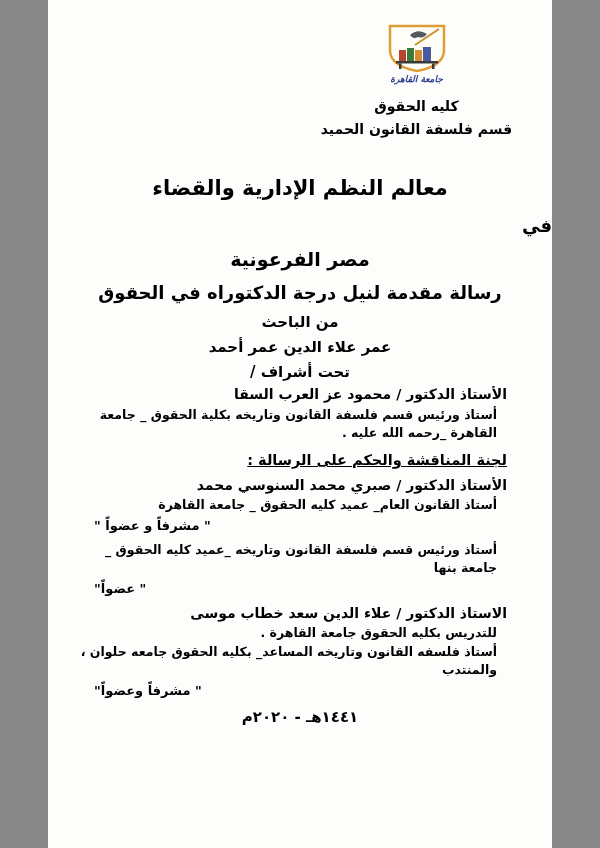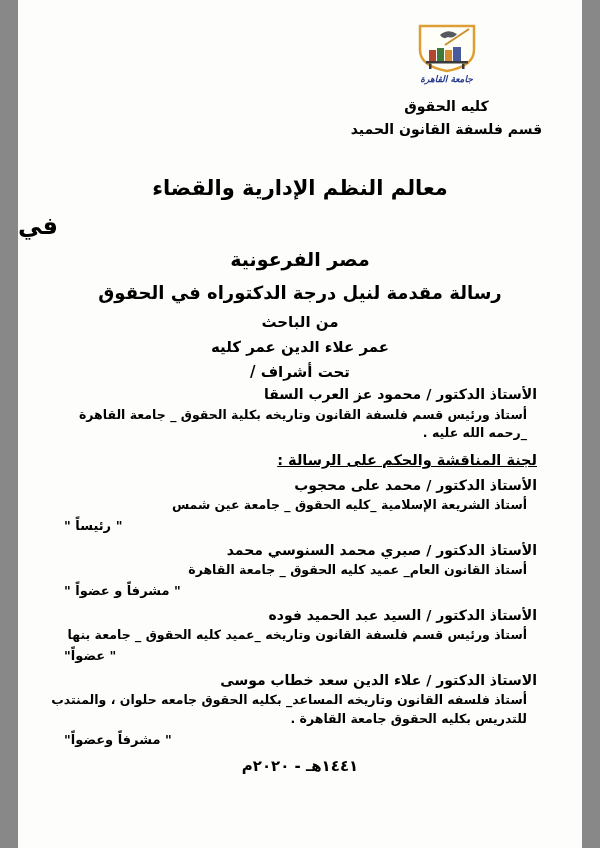--- a/index.html
+++ b/index.html
@@ -1,17 +1,17 @@
 <!DOCTYPE html>
 <html lang="ar" dir="rtl"><head>
 <meta charset="utf-8">
 <style>
   html, body { margin: 0; padding: 0; background: #888; }
   .page {
-    width: 564px;
+    width: 504px;
     height: 848px;
     margin: 0 auto;
     background: #fdfdfc;
     position: relative;
     overflow: hidden;
     font-family: "DejaVu Sans", sans-serif;
     font-weight: bold;
     color: #000;
     direction: rtl;
   }
@@ -33,21 +33,21 @@
     margin-top: 0px;
     letter-spacing: 1px;
   }
   .faculty   { font-size: 14px; margin-top: 12px; }
   .department{ font-size: 14px; margin-top: 7px; }
 
   
   .main { position: absolute; top: 174px; left: 0; right: 0; }
 
   .title       { font-size: 21px; line-height: 28px; text-align: center; }
-  .in-word     { font-size: 24px; line-height: 24px; text-align: left; margin-top: 12px; }
+  .in-word     { font-size: 18px; line-height: 24px; text-align: right; margin-top: 12px; }
   .subtitle    { font-size: 19px; line-height: 26px; text-align: center; margin-top: 8px; }
   .thesis-line { font-size: 18px; line-height: 26px; text-align: center; margin-top: 8px; }
   .by-label    { font-size: 15px; line-height: 21px; text-align: center; margin-top: 6px; }
   .researcher  { font-size: 15px; line-height: 21px; text-align: center; margin-top: 4px; }
   .supervision { font-size: 15px; line-height: 21px; text-align: center; margin-top: 4px; }
 
   .sup-name {
     font-size: 14px; line-height: 19px;
     text-align: right; padding-right: 45px; padding-left: 30px;
     margin-top: 2px;
@@ -115,51 +115,45 @@
     <div class="department">قسم فلسفة القانون الحميد</div>
   </div>
 
   <div class="main">
 
     <div class="title">معالم النظم الإدارية والقضاء</div>
     <div class="in-word">في</div>
     <div class="subtitle">مصر الفرعونية</div>
     <div class="thesis-line">رسالة مقدمة لنيل درجة الدكتوراه في الحقوق</div>
     <div class="by-label">من الباحث</div>
-    <div class="researcher">عمر علاء الدين عمر كليه</div>
+    <div class="researcher">عمر علاء الدين عمر أحمد</div>
     <div class="supervision">تحت أشراف /</div>
 
     <div class="sup-name">الأستاذ الدكتور / محمود عز العرب السقا</div>
     <div class="sup-desc">أستاذ ورئيس قسم فلسفة القانون وتاريخه بكلية الحقوق _ جامعة القاهرة _رحمه الله عليه .</div>
 
     <div class="committee-heading">
       <span>لجنة المناقشة والحكم على الرسالة :</span>
     </div>
 
-    <div class="member">
-      <div class="member-name">الأستاذ الدكتور / محمد على محجوب</div>
-      <div class="member-desc">أستاذ الشريعة الإسلامية _كليه الحقوق _ جامعة عين شمس</div>
-      <div class="member-role">" رئيساً "</div>
-    </div>
 
     <div class="member">
       <div class="member-name">الأستاذ الدكتور / صبري محمد السنوسي محمد</div>
       <div class="member-desc">أستاذ القانون العام_ عميد كليه الحقوق _ جامعة القاهرة</div>
       <div class="member-role">" مشرفاً و عضواً "</div>
     </div>
 
     <div class="member">
-      <div class="member-name">الأستاذ الدكتور / السيد عبد الحميد فوده</div>
       <div class="member-desc">أستاذ ورئيس قسم فلسفة القانون وتاريخه _عميد كليه الحقوق _ جامعة بنها</div>
       <div class="member-role">"عضواً "</div>
     </div>
 
     <div class="member">
       <div class="member-name">الاستاذ الدكتور / علاء الدين سعد خطاب  موسى</div>
+      <div class="member-desc">للتدريس بكليه الحقوق جامعة القاهرة .</div>
       <div class="member-desc">أستاذ فلسفه القانون وتاريخه المساعد_ بكليه الحقوق جامعه حلوان ، والمنتدب</div>
-      <div class="member-desc">للتدريس بكليه الحقوق جامعة القاهرة .</div>
       <div class="member-role">"مشرفاً وعضواً "</div>
     </div>
 
     <div class="date-line">١٤٤١هـ - ٢٠٢٠م</div>
 
   </div>
 </div>
 
 </body></html>

